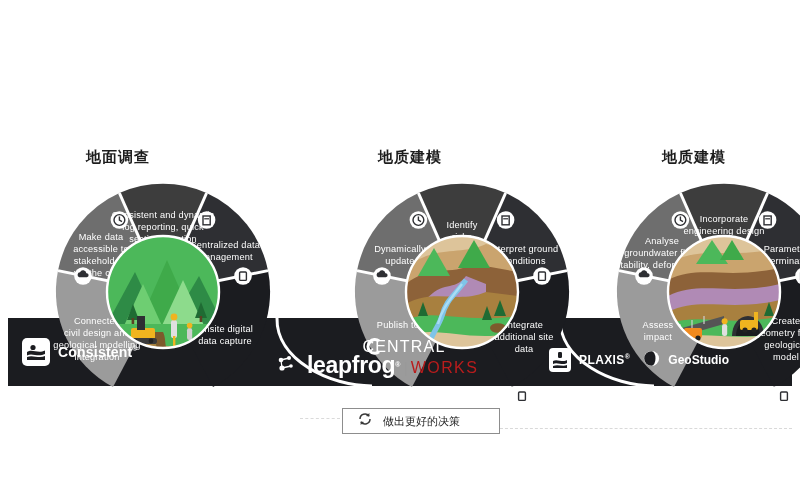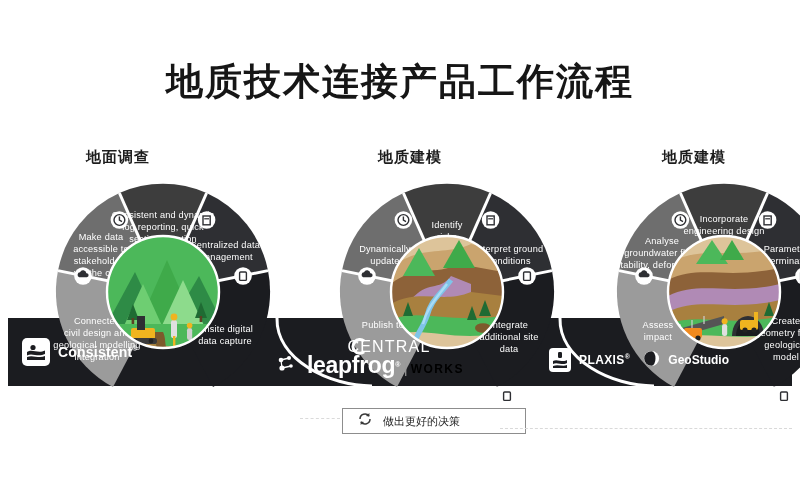--- a/index.html
+++ b/index.html
@@ -29,21 +29,21 @@
   
   .band{
     position:absolute;left:8px;right:8px;top:318px;height:68px;
     background:#1b1c20;
   }
   .band-curves{position:absolute;left:0;top:300px;width:800px;height:100px;}
 
   
   .wheel{position:absolute;width:232px;height:232px;}
   .w1{left:47px;top:176px;}
-  .w2{left:331px;top:176px;}
+  .w2{left:346px;top:176px;}
   .w3{left:608px;top:176px;}
   .wheel svg{display:block;overflow:visible;}
 
   .seg-label{
     font-size:4.6px;fill:#ffffff;font-family:"Liberation Sans",sans-serif;
     text-anchor:middle;letter-spacing:.1px;
   }
   .outer-label{
     font-size:4.6px;fill:#ffffff;font-family:"Liberation Sans",sans-serif;
     text-anchor:middle;
@@ -59,27 +59,27 @@
   .tile{
     width:28px;height:28px;border-radius:5px;background:#fff;
     display:flex;align-items:center;justify-content:center;flex:none;
   }
   .tile.small{width:22px;height:24px;border-radius:4px;}
   .logo-text{font-size:14px;font-weight:700;letter-spacing:.2px;
     font-family:"Liberation Sans",sans-serif;white-space:nowrap;}
   .logo-text .reg{font-size:7px;vertical-align:super;}
   .lf-text{font-size:23px;font-weight:700;letter-spacing:-.3px;}
   .lf-div{color:#9a9a9a;font-weight:400;margin:0 3px;font-size:15px;}
-  .lf-works{font-size:12px;font-weight:700;letter-spacing:1.4px;color:#000000;}
+  .lf-works{font-size:16px;font-weight:400;letter-spacing:1.4px;color:#b91c1c;}
   .px-text{font-size:12px;font-weight:700;letter-spacing:.4px;}
   .gs-text{font-size:12px;font-weight:700;letter-spacing:0;}
 
   
   .callout{
-    position:absolute;left:342px;top:408px;width:184px;height:26px;
+    position:absolute;left:342px;top:408px;width:158px;height:26px;
     border:1px solid #8d8d8d;background:#ffffff;
     display:flex;align-items:center;gap:10px;padding:0 14px;
     box-sizing:border-box;
   }
   .callout-text{font-size:11px;color:#1d1d1d;font-weight:400;}
 
   
   .watermark{
     position:absolute;left:478px;top:396px;display:flex;align-items:center;gap:7px;
     color:#cfcfcf;font-size:21px;letter-spacing:1px;white-space:nowrap;
@@ -92,21 +92,20 @@
   .wm-rule2{
     position:absolute;left:300px;top:418px;width:40px;height:0;
     border-top:1px dashed #dadada;
   }
 </style>
 </head>
 <body>
 
 <div class="stage">
 
-  <div class="title">地质技术连接产品工作流程</div>
 
   <div class="heading h1">地面调查</div>
   <div class="heading h2">地质建模</div>
   <div class="heading h3">地质建模</div>
 
   <div class="band"></div>
   <svg class="band-curves" viewBox="0 0 800 100">
     <path d="M277 18 C 276 60, 330 86, 372 86" fill="none" stroke="#ffffff" stroke-width="3"></path>
     <path d="M560 18 C 559 60, 612 86, 654 86" fill="none" stroke="#ffffff" stroke-width="3"></path>
   </svg>

